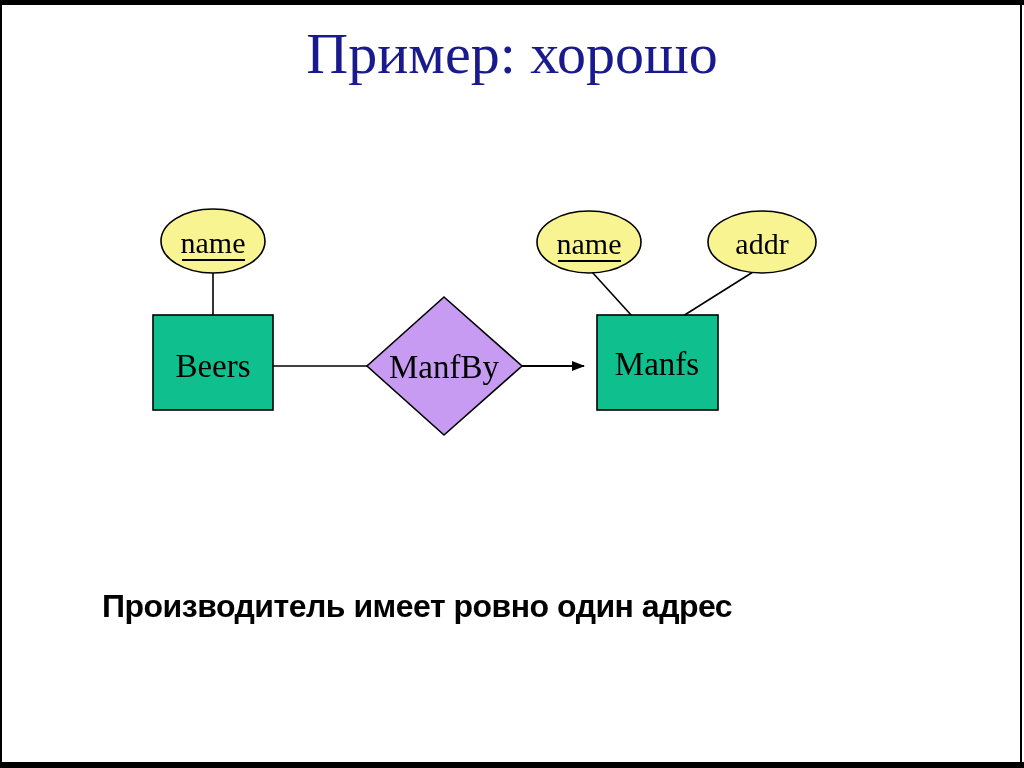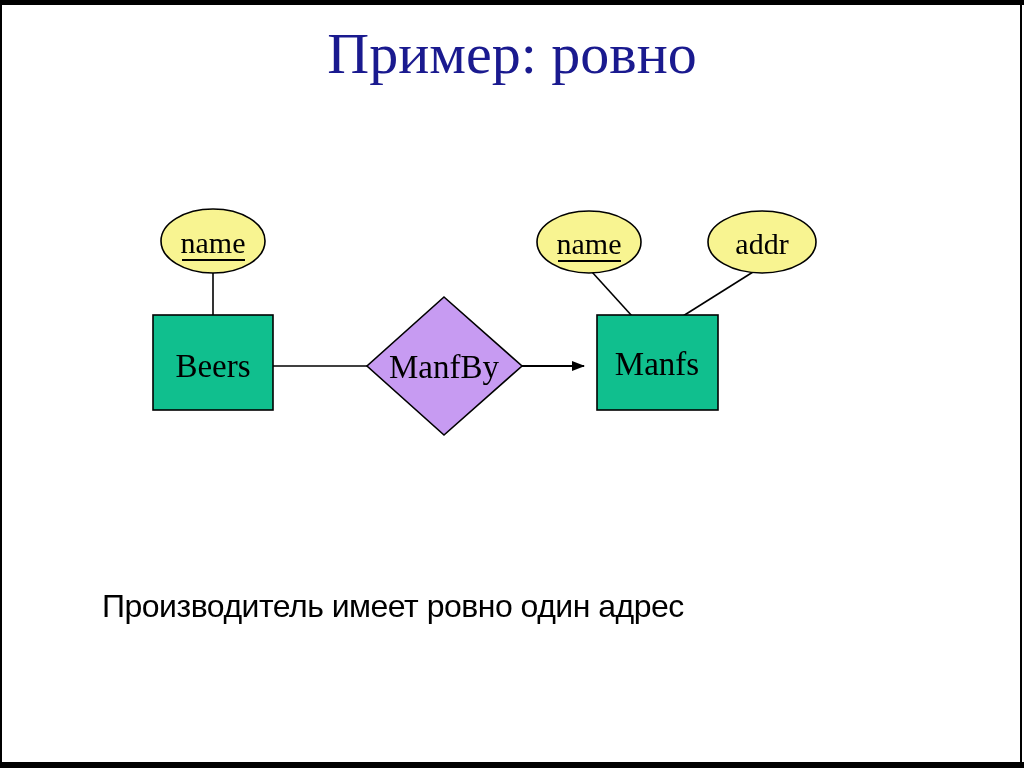--- a/index.html
+++ b/index.html
@@ -45,31 +45,32 @@
   .underline { stroke: #000; stroke-width: 2; }
 
   .caption {
     position: absolute;
     left: 102px; top: 588px;
     font-size: 32px;
     letter-spacing: -0.5px;
     color: #000000;
     font-family: "Liberation Sans", sans-serif;
     white-space: nowrap;
+    font-weight: bold;
   }
 </style>
 </head>
 <body>
 
 <div class="frame-bar bar-top"></div>
 <div class="frame-bar bar-bottom"></div>
 <div class="frame-bar bar-left"></div>
 <div class="frame-bar bar-right"></div>
 
-<div class="slide-title">Пример: ровно</div>
+<div class="slide-title">Пример: хорошо</div>
 
 <svg class="diagram" width="1024" height="768" viewBox="0 0 1024 768">
   <defs>
     <marker id="arrowhead" markerWidth="14" markerHeight="10" refX="12" refY="5" orient="auto" markerUnits="userSpaceOnUse">
       <path d="M0,0 L13,5 L0,10 z" fill="#000000"></path>
     </marker>
   </defs>
 
   <line class="connector" x1="213" y1="273" x2="213" y2="316"></line>
   <line class="connector" x1="592" y1="272" x2="632" y2="316"></line>

